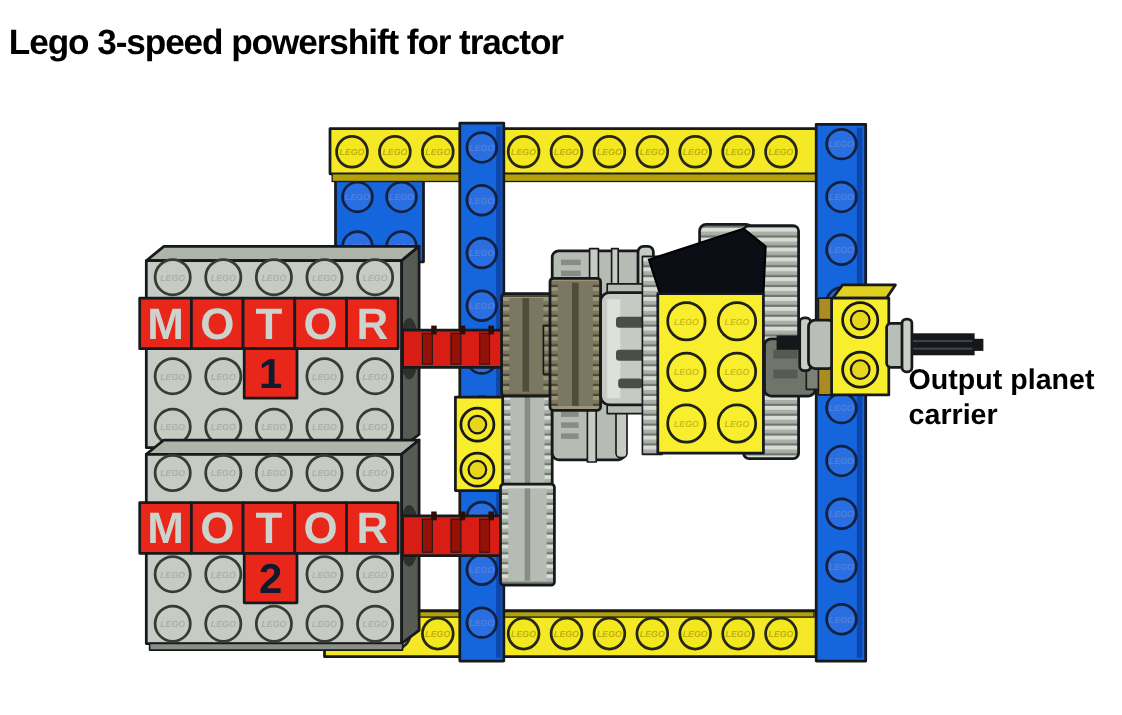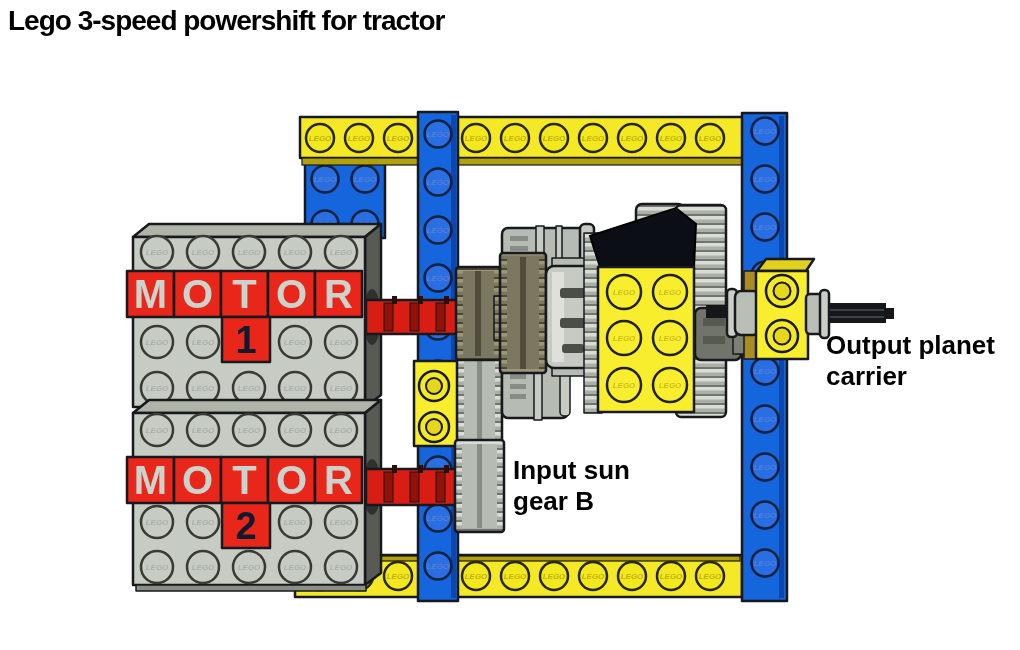--- a/index.html
+++ b/index.html
@@ -1,19 +1,19 @@
 <!DOCTYPE html>
 <html><head>
 <meta charset="utf-8">
 <style>
   html,body{margin:0;padding:0;background:#fff;}
   .stage{position:relative;width:1020px;height:650px;background:#ffffff;overflow:hidden;
          font-family:"Liberation Sans",sans-serif;}
   .stage svg{position:absolute;left:0;top:0;}
-  .title{position:absolute;left:8px;top:5px;font-size:28px;font-weight:bold;color:#000;
+  .title{position:absolute;left:8px;top:20px;font-size:32px;font-weight:bold;color:#000;
          letter-spacing:-1px;white-space:nowrap;}
   .lbl{position:absolute;font-size:26px;font-weight:bold;color:#000;line-height:1.2;}
   #lblA{left:163px;top:151px;width:150px;}
   #lblB{left:513px;top:455px;width:150px;}
   #lblOut{left:826px;top:330px;width:198px;}
 
   
   .o2{stroke:#17191c;stroke-width:2.5;stroke-linejoin:round;}
   .o1{stroke:#17191c;stroke-width:1.5;stroke-linejoin:round;}
   .beam-y{fill:#f5e927;}
@@ -400,16 +400,15 @@
     <rect x="806" y="294" width="18" height="40" rx="4" class="bush o2"></rect>
     <rect x="820" y="290" width="9" height="48" rx="4" class="flange o2"></rect>
     <rect x="830" y="303" width="56" height="20" class="blk"></rect>
     <rect x="830" y="309" width="56" height="2" fill="#3c424a"></rect>
     <rect x="830" y="316" width="56" height="2" fill="#3c424a"></rect>
     <rect x="884" y="308" width="10" height="11" class="blk"></rect>
   </g>
 </svg>
 
 <div class="title">Lego 3-speed powershift for tractor</div>
-<div class="lbl" id="lblB">Input sun gear B</div>
 <div class="lbl" id="lblOut">Output planet carrier</div>
 
 </div>
 
 </body></html>

